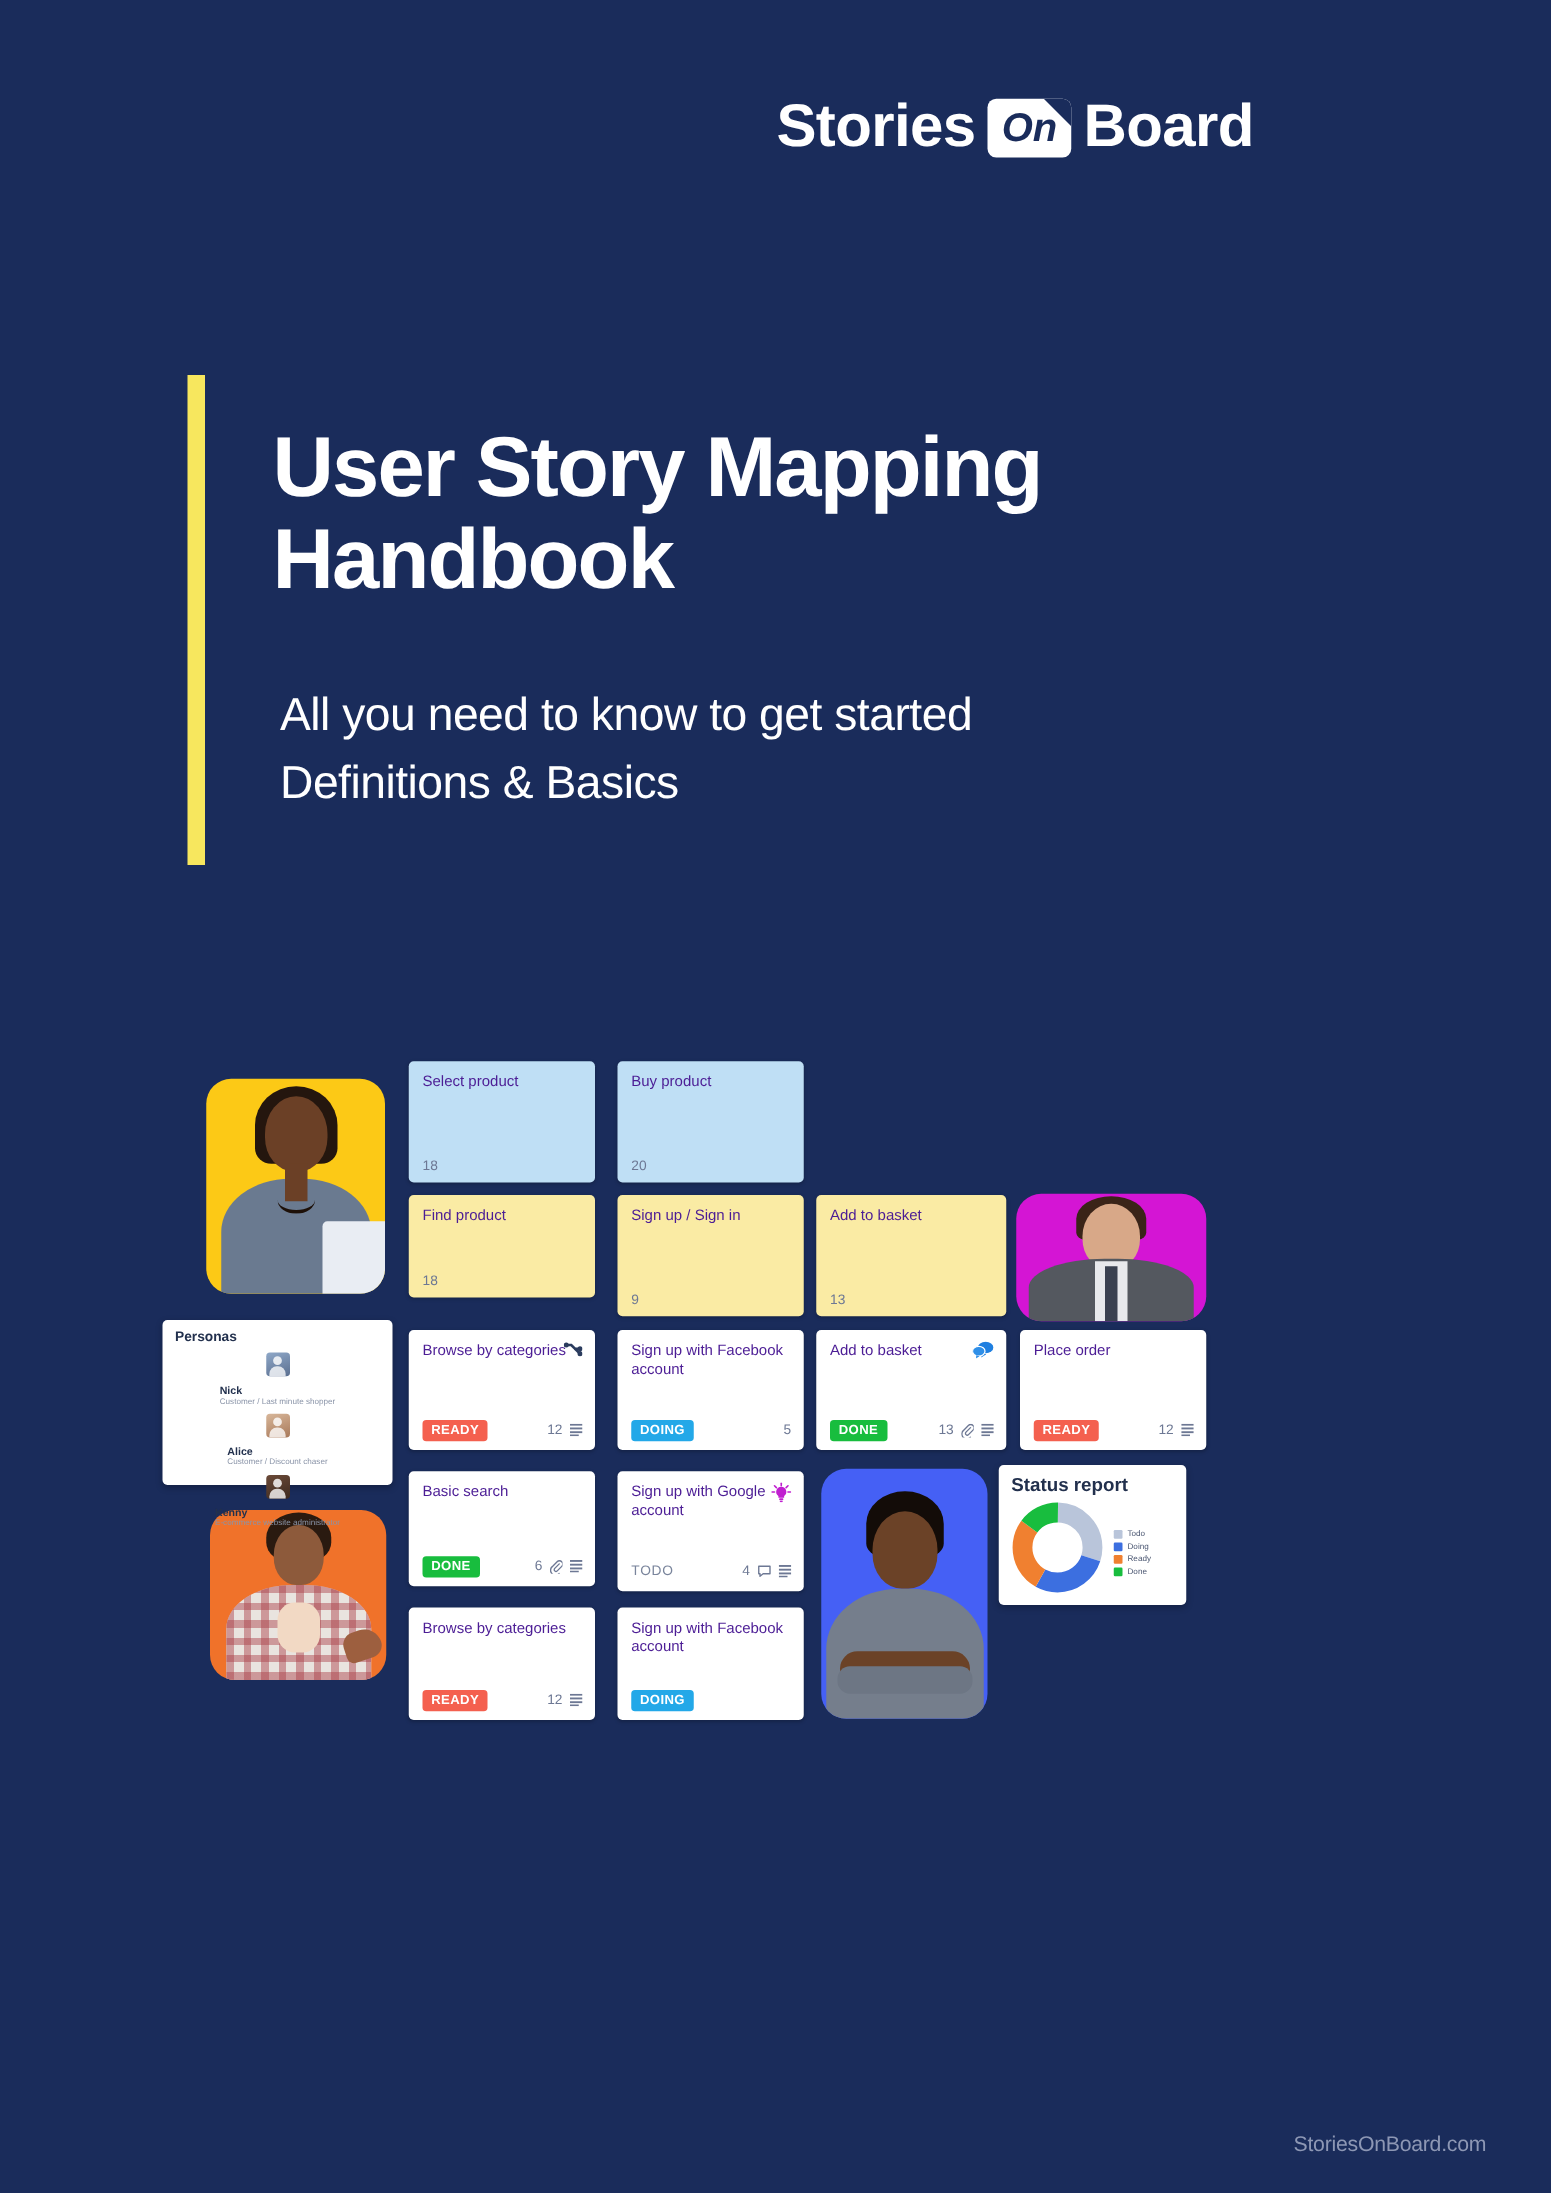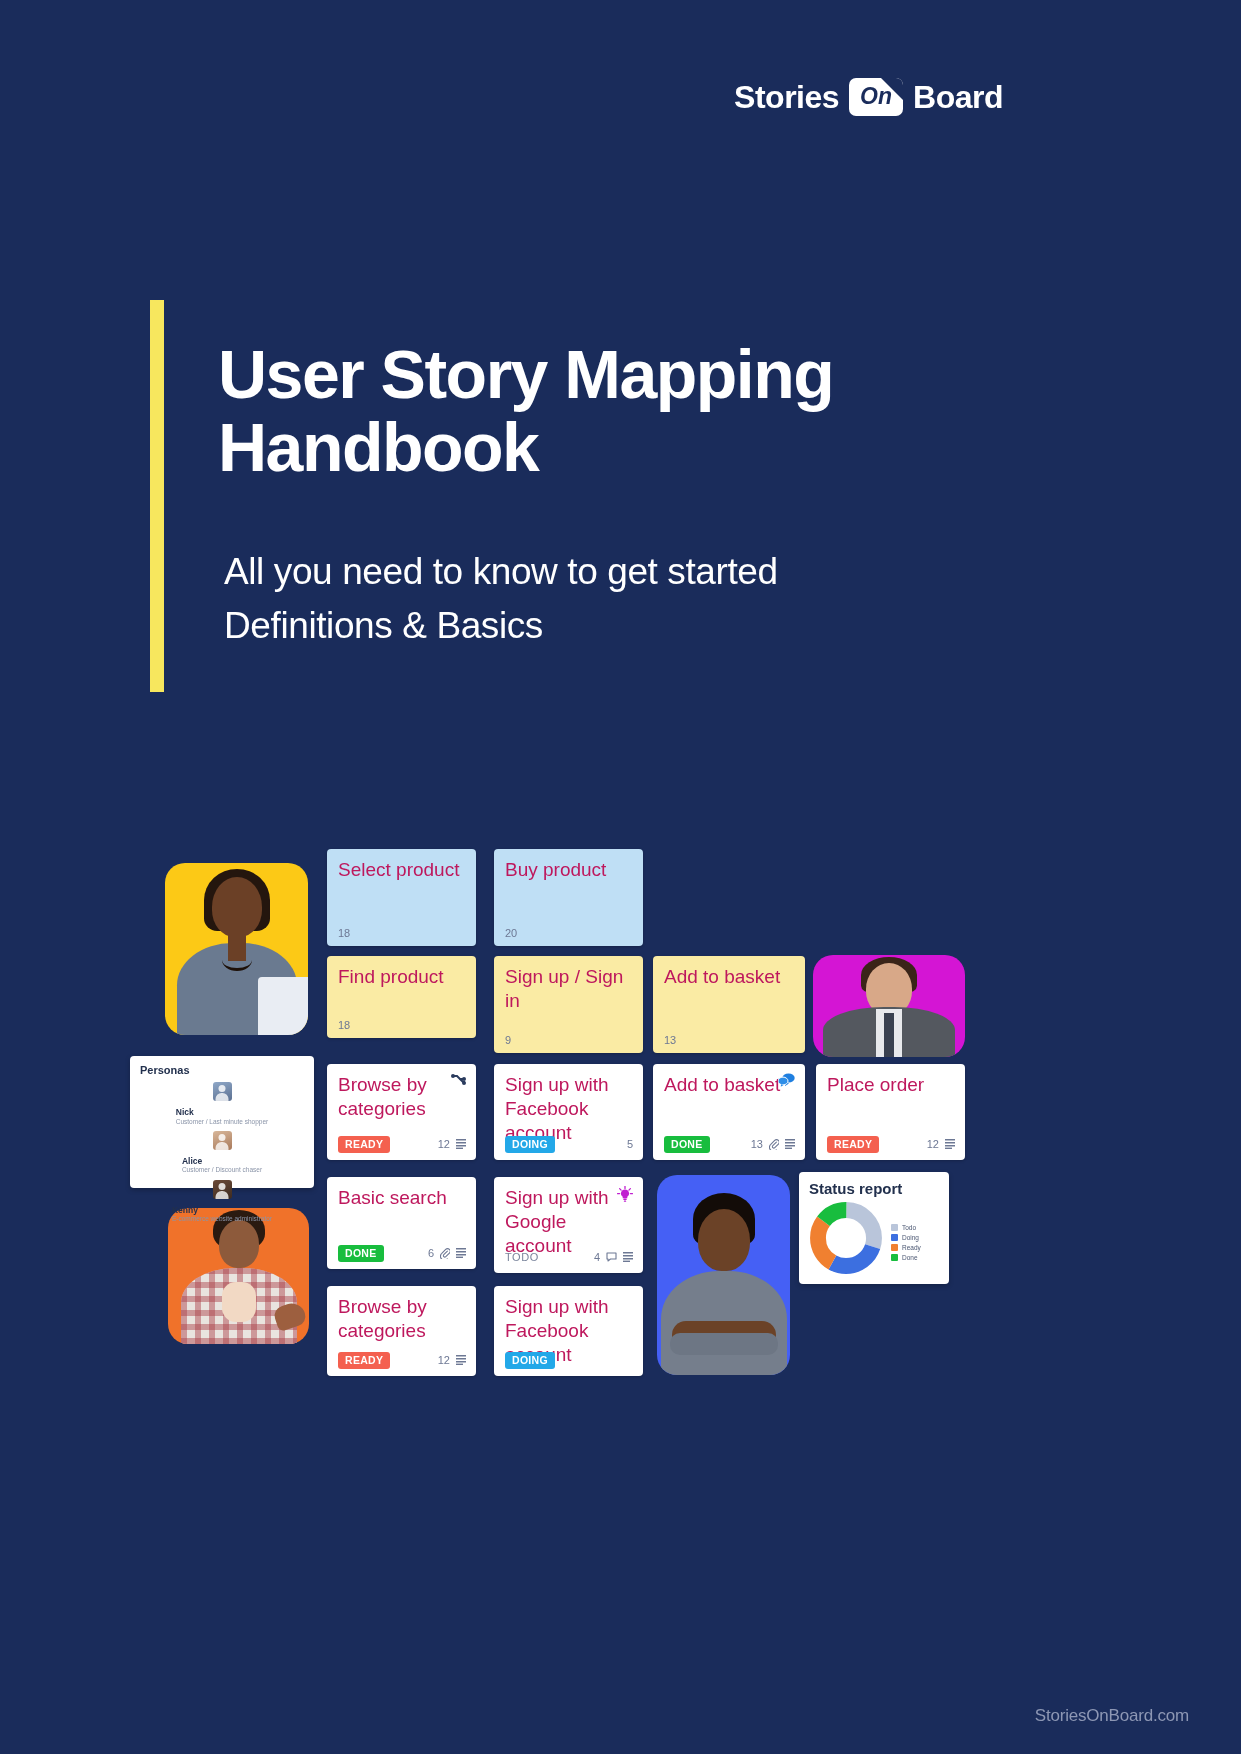--- a/index.html
+++ b/index.html
@@ -21,36 +21,36 @@
   .logo {
     position: absolute;
     top: 78px;
     right: 238px;
     display: flex;
     align-items: center;
     gap: 10px;
     color: #ffffff;
   }
   .logo-word {
-    font-size: 32px;
+    font-size: 48px;
     font-weight: bold;
     letter-spacing: -0.5px;
     color: #ffffff;
     line-height: 1;
   }
   .logo-badge {
     position: relative;
     background: #ffffff;
     border-radius: 7px;
     padding: 7px 11px 8px 11px;
     line-height: 1;
     overflow: hidden;
   }
   .logo-badge-text {
-    font-size: 23px;
+    font-size: 32px;
     font-weight: bold;
     font-style: italic;
     color: #1a2c5b;
     line-height: 1;
     display: block;
   }
   .logo-fold {
     position: absolute;
     top: 0; right: 0;
     width: 0; height: 0;
@@ -95,21 +95,21 @@
 
   .card {
     position: absolute;
     border-radius: 4px;
     padding: 9px 11px;
     font-size: 13.5px;
     color: #1e2a44;
     overflow: hidden;
     box-shadow: 0 1px 3px rgba(0,0,0,0.22);
   }
-  .card-title { line-height: 1.25; font-size: 19px; color: #be185d; }
+  .card-title { line-height: 1.25; font-size: 12px; color: #4c1d95; }
   .card-foot {
     position: absolute;
     left: 11px; right: 10px; bottom: 7px;
     display: flex; align-items: center; gap: 6px;
     font-size: 11px; color: #6d7894;
   }
   .card-foot .spacer { flex: 1; }
   .card-num { font-size: 11px; color: #6d7894; }
 
   .c-blue { background: #bfdff5; }

